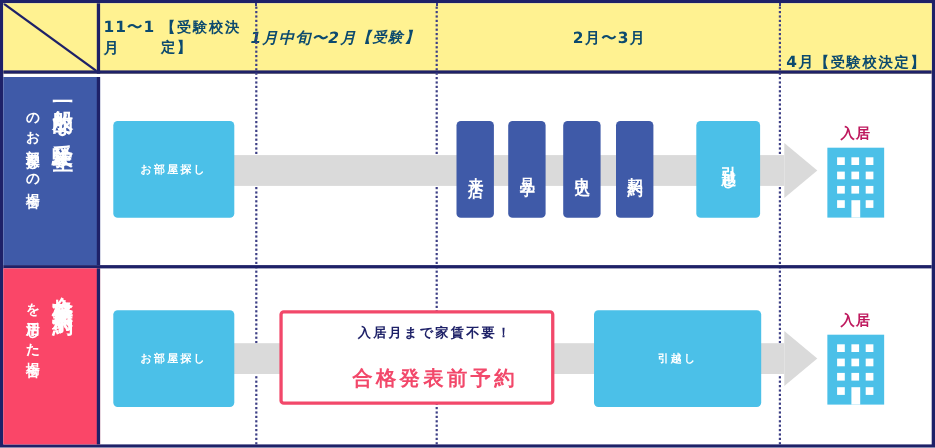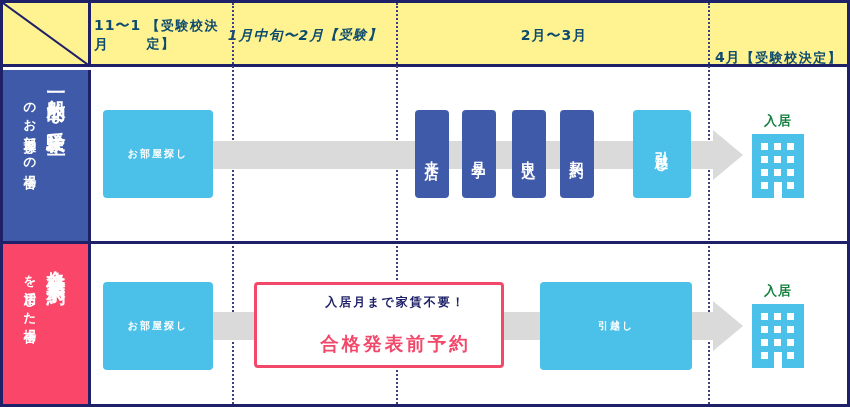--- a/index.html
+++ b/index.html
@@ -36,21 +36,21 @@
   .box.cyan { background: #4bc0e8; }
   .box.navy { background: #3f5aa8; }
   .box.h-text { font-size: 10px; letter-spacing: 2px; }
   .box.v-text { writing-mode: vertical-rl; font-size: 14px; letter-spacing: 4px; }
 
   .promo { position: absolute; left: 251px; top: 279px; width: 250px; height: 86px; background: #ffffff; border: 3px solid #f2486a; border-radius: 4px; display: flex; flex-direction: column; align-items: center; justify-content: center; gap: 20px; padding-left: 33px; }
   .promo .sub { font-size: 12px; color: #1e2168; font-weight: bold; letter-spacing: 2px; }
   .promo .main { font-size: 18.5px; color: #f2486a; font-weight: bold; letter-spacing: 3px; }
 
   .movein { position: absolute; width: 60px; display: flex; flex-direction: column; align-items: center; }
-  .movein .lbl { color: #15803d; font-weight: bold; font-size: 13px; letter-spacing: 1px; margin-bottom: 4px; }
+  .movein .lbl { color: #be185d; font-weight: bold; font-size: 13px; letter-spacing: 1px; margin-bottom: 4px; }
 </style>
 </head>
 <body>
 
 <div class="frame">
 
   <div class="header">
     <div class="corner">
       <svg width="88" height="64">
         <line x1="0" y1="0" x2="88" y2="64" stroke="#1e2168" stroke-width="2"></line>

